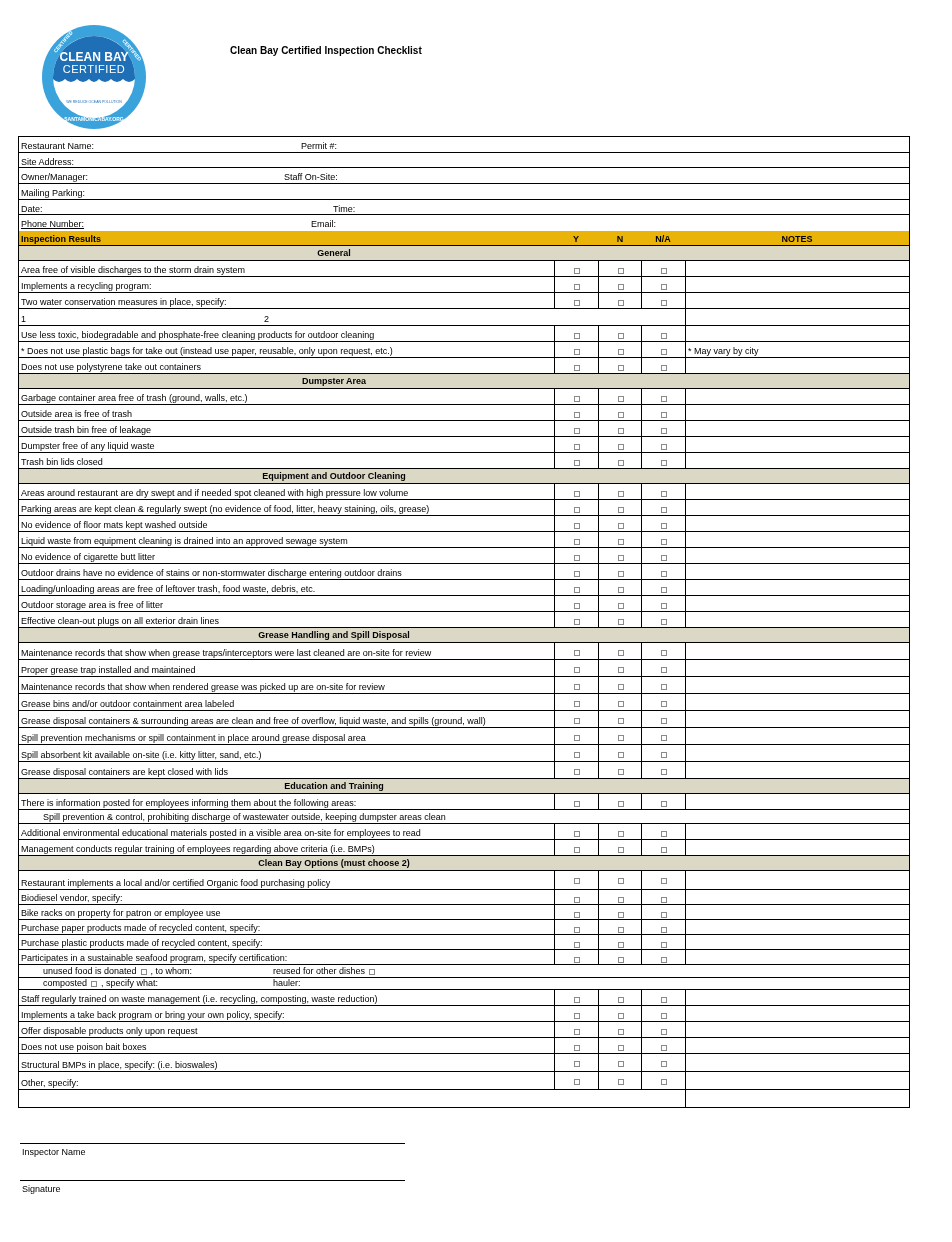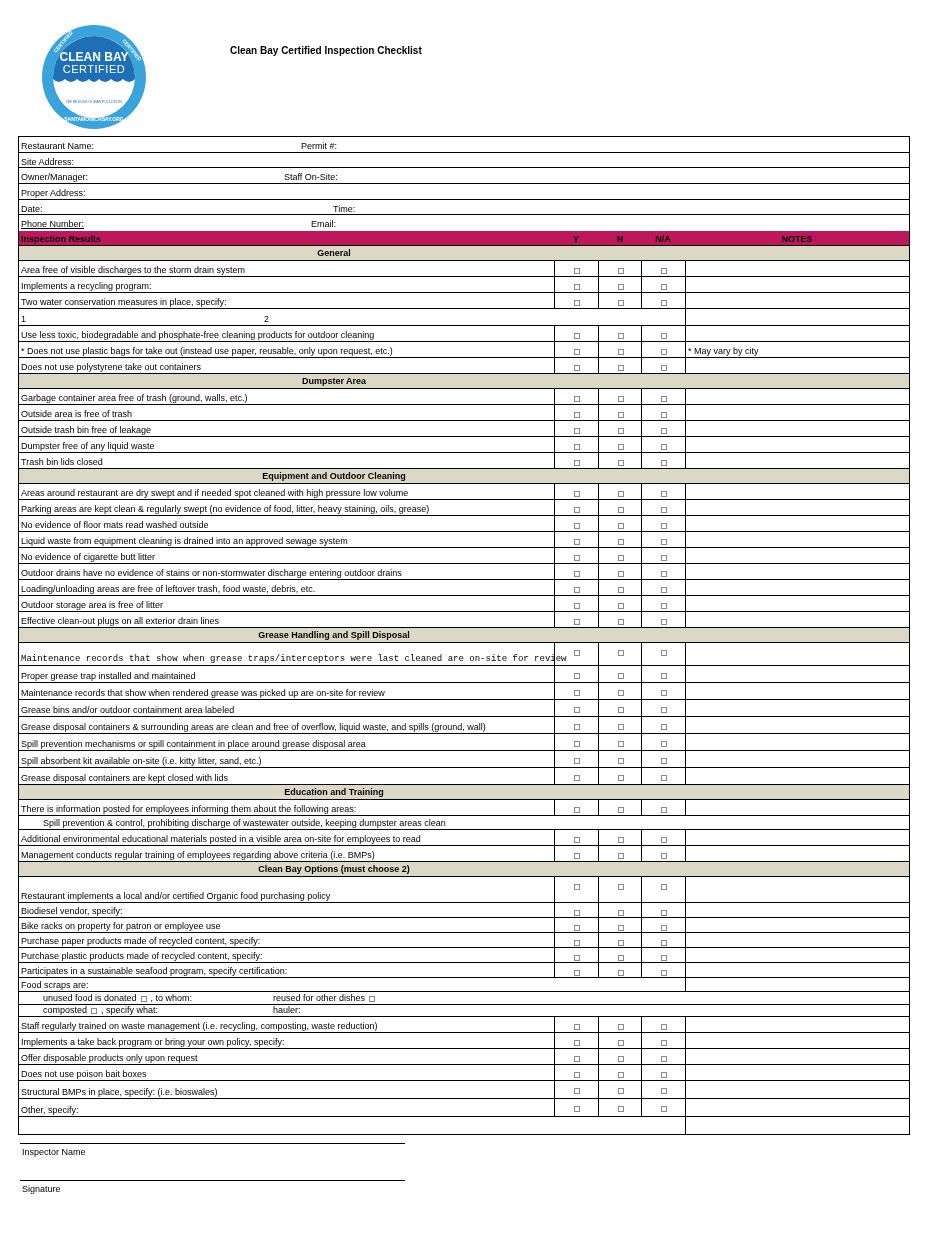--- a/index.html
+++ b/index.html
@@ -4,21 +4,21 @@
 <style>
   html, body { margin: 0; padding: 0; background: #ffffff; }
   body { width: 952px; height: 1242px; position: relative; font-family: "Liberation Sans", sans-serif; color: #000; overflow: hidden; }
   .logo { position: absolute; left: 36px; top: 23px; width: 116px; height: 108px; }
   .title { position: absolute; left: 230px; top: 45px; font-size: 10px; font-weight: bold; }
   .sheet { position: absolute; left: 18px; top: 136px; width: 892px; border: 1.5px solid #000; box-sizing: border-box; }
   .row { position: relative; border-bottom: 1px solid #000; font-size: 9px; line-height: 10px; box-sizing: border-box; }
   .row:last-child { border-bottom: none; text-decoration: underline; }
   .info-row { height: 15.7px; padding: 4px 0 0 2px; }
   .info-row .right { position: absolute; top: 4px; }
-  .hdr { background: #be185d; font-weight: bold; height: 15px; padding-top: 3px; }
+  .hdr { background: #eab308; font-weight: bold; height: 15px; padding-top: 3px; }
   .hdr .lbl { position: absolute; left: 2px; top: 3px; }
   .hdr .col { position: absolute; top: 3px; width: 44px; text-align: center; }
   .hdr .notes { position: absolute; left: 666px; right: 0; top: 3px; text-align: center; }
   .sec { background: #dcd8c6; font-weight: bold; text-align: center; height: 14px; padding: 2px 0 12px 0; padding-right: 260px; }
   .item { height: 16px; }
   .item .txt { position: absolute; left: 2px; bottom: 1px; white-space: nowrap; }
   .item .cell { position: absolute; top: 0; bottom: 0; border-left: 1px solid #000; width: 44px; }
   .item .cell .cb { position: absolute; left: 19px; top: 7px; width: 4px; height: 4px; border: 1px solid #8a8a8a; background: #fff; }
   .item .notes { position: absolute; top: 0; bottom: 0; left: 666px; right: 0; border-left: 1.5px solid #000; }
   .item .notes .ntxt { position: absolute; left: 2px; bottom: 1px; }
@@ -49,21 +49,21 @@
 </div>
 
 <div class="title">Clean Bay Certified Inspection Checklist</div>
 
 <div class="sheet" id="sheet">
 
   <div id="info-rows">
       <div class="row info-row"><span>Restaurant Name:</span><span class="right" style="left:282px">Permit #:</span></div>
       <div class="row info-row"><span>Site Address:</span></div>
       <div class="row info-row"><span>Owner/Manager:</span><span class="right" style="left:265px">Staff On-Site:</span></div>
-      <div class="row info-row"><span>Proper Address:</span></div>
+      <div class="row info-row"><span>Mailing Parking:</span></div>
       <div class="row info-row"><span>Date:</span><span class="right" style="left:314px">Time:</span></div>
       <div class="row info-row"><span>Phone Number:</span><span class="right" style="left:292px">Email:</span></div>
     </div>
 
   <div class="row hdr">
     <span class="lbl">Inspection Results</span>
     <span class="col" style="left:535px">Y</span>
     <span class="col" style="left:579px">N</span>
     <span class="col" style="left:622px">N/A</span>
     <span class="notes">NOTES</span>
@@ -242,21 +242,21 @@
         </span>
         <span class="cell c-n">
           <span class="cb"></span>
         </span>
         <span class="cell c-na">
           <span class="cb"></span>
         </span>
         <span class="notes"></span>
       </div>
       <div class="row item">
-        <span class="txt">No evidence of floor mats read washed outside</span>
+        <span class="txt">No evidence of floor mats kept washed outside</span>
         <span class="cell c-y">
           <span class="cb"></span>
         </span>
         <span class="cell c-n">
           <span class="cb"></span>
         </span>
         <span class="cell c-na">
           <span class="cb"></span>
         </span>
         <span class="notes"></span>
@@ -333,21 +333,21 @@
         </span>
         <span class="cell c-n">
           <span class="cb"></span>
         </span>
         <span class="cell c-na">
           <span class="cb"></span>
         </span>
         <span class="notes"></span>
       </div>
       <div class="row sec"><span>Grease Handling and Spill Disposal</span></div>
-      <div class="row item" style="height: 23px; font-family: Liberation Mono, monospace;">
+      <div class="row item" style="height: 17px;">
         <span class="txt">Maintenance records that show when grease traps/interceptors were last cleaned are on-site for review</span>
         <span class="cell c-y">
           <span class="cb"></span>
         </span>
         <span class="cell c-n">
           <span class="cb"></span>
         </span>
         <span class="cell c-na">
           <span class="cb"></span>
         </span>
@@ -481,21 +481,21 @@
         </span>
         <span class="cell c-n">
           <span class="cb"></span>
         </span>
         <span class="cell c-na">
           <span class="cb"></span>
         </span>
         <span class="notes"></span>
       </div>
       <div class="row sec"><span>Clean Bay Options (must choose 2)</span></div>
-      <div class="row item" style="height: 26px;">
+      <div class="row item" style="height: 19px;">
         <span class="txt">Restaurant implements a local and/or certified Organic food purchasing policy</span>
         <span class="cell c-y">
           <span class="cb"></span>
         </span>
         <span class="cell c-n">
           <span class="cb"></span>
         </span>
         <span class="cell c-na">
           <span class="cb"></span>
         </span>
@@ -558,24 +558,20 @@
         <span class="cell c-y">
           <span class="cb"></span>
         </span>
         <span class="cell c-n">
           <span class="cb"></span>
         </span>
         <span class="cell c-na">
           <span class="cb"></span>
         </span>
         <span class="notes"></span>
-      </div>
-      <div class="row plain" style="height: 14px;">
-        <span class="txt">Food scraps are:</span>
-        <span class="notes-only"></span>
       </div>
       <div class="row sub" style="height: 13px;">
         <span class="txt" style="left:24px"><span>unused food is donated</span><span class="inline-cb"></span><span>, to whom:</span></span>
         <span class="txt" style="left:254px"><span>reused for other dishes</span><span class="inline-cb"></span></span>
       </div>
       <div class="row sub" style="height: 12px;">
         <span class="txt" style="left:24px"><span>composted</span><span class="inline-cb"></span><span>, specify what:</span></span>
         <span class="txt" style="left:254px">hauler:</span>
       </div>
       <div class="row item" style="height: 16px;">

